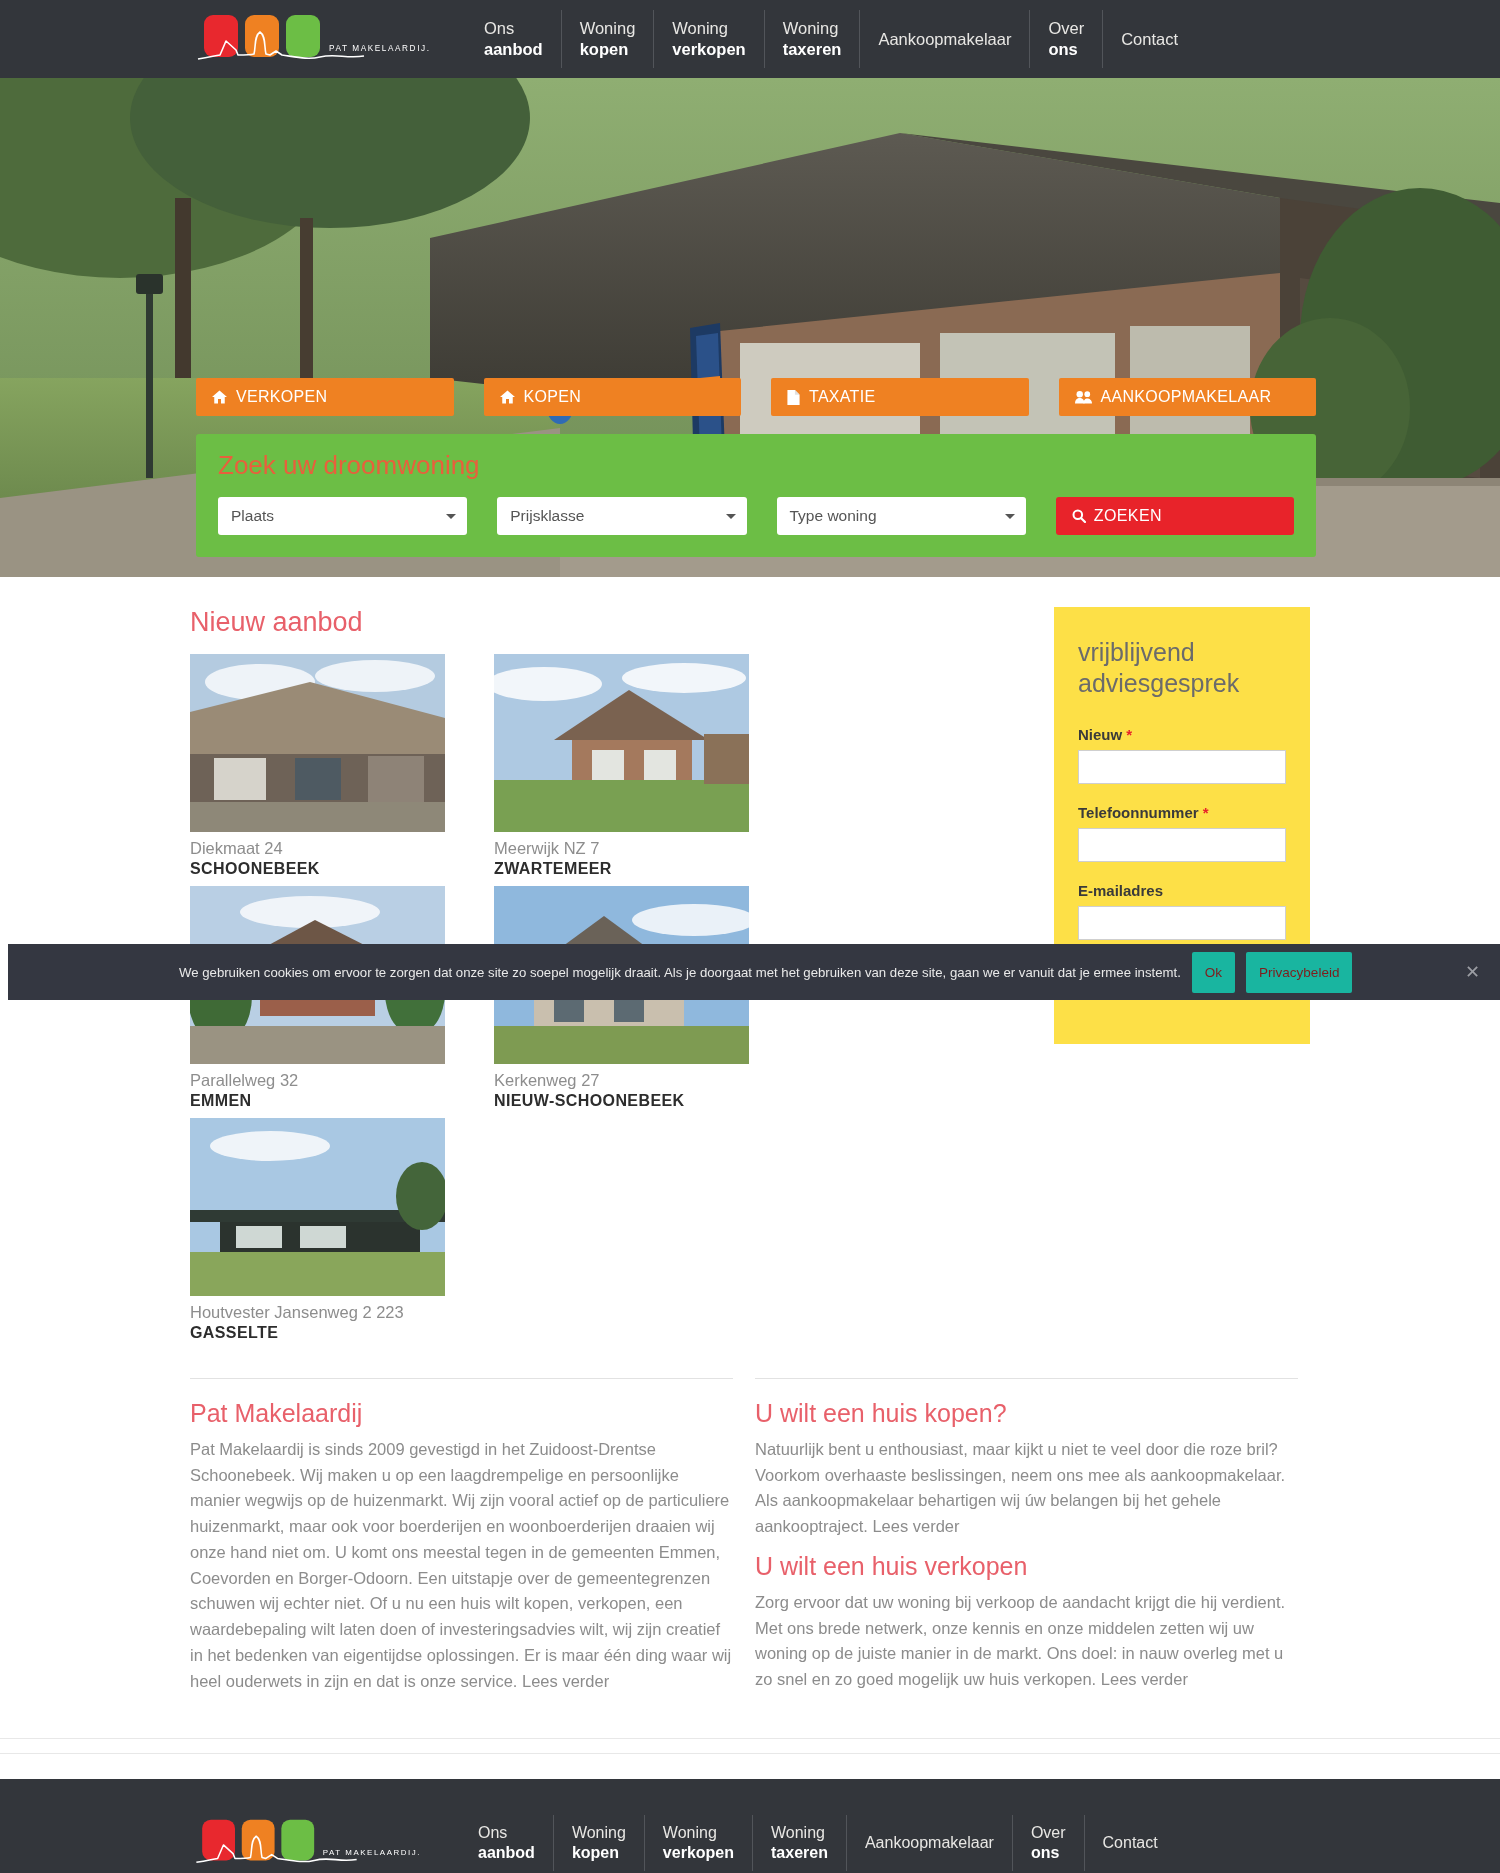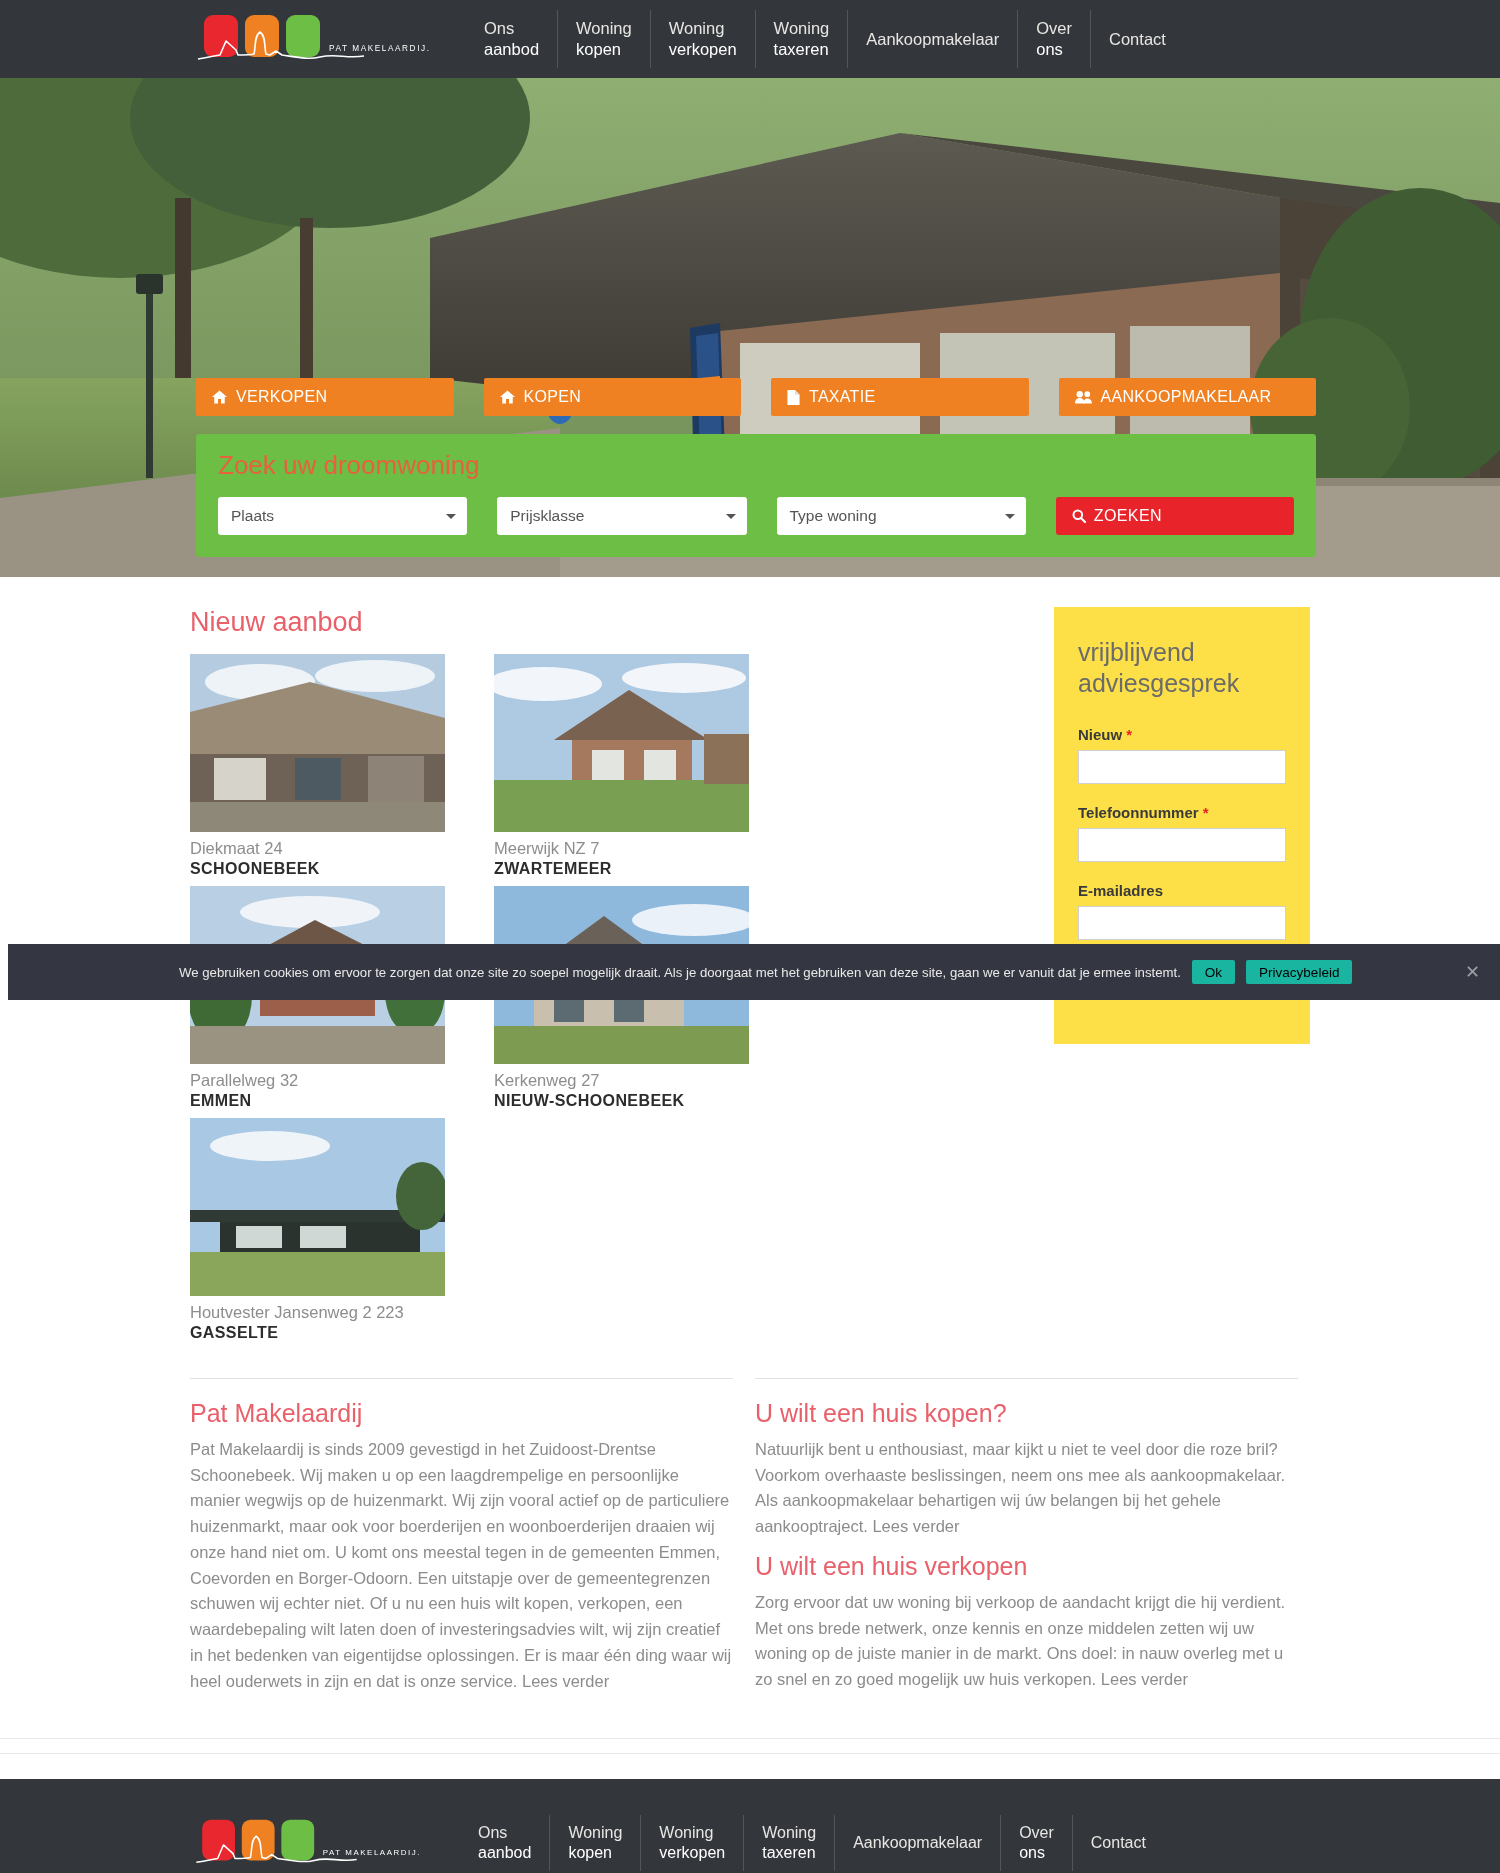--- a/index.html
+++ b/index.html
@@ -31,21 +31,21 @@
     padding: 0 18px;
     color: #e8e7e4;
     font-size: 16.5px;
     line-height: 1.25;
     border-left: 1px solid #52555a;
     white-space: nowrap;
     cursor: pointer;
   }
   .navitem:first-child { border-left: none; }
   .navitem .l1 { font-weight: 400; }
-  .navitem .l2 { font-weight: 400; color: #ffffff; }
+  .navitem .l2 { font-weight: 700; color: #ffffff; }
   .navitem.single { justify-content: center; }
 
   
   .hero {
     position: relative;
     height: 499px;
     overflow: hidden;
     background: #6f7f55;
   }
   .hero-photo { position: absolute; inset: 0; }
@@ -179,22 +179,22 @@
     position: absolute;
     left: 8px; top: 944px;
     width: 1500px; height: 56px;
     background: #343741;
     display: flex; align-items: center;
     padding: 0 22px 0 171px;
     z-index: 50;
   }
   .cookietext { color: #e9e9e9; font-size: 13.2px; }
   .ckbtn {
-    background: #19b5a0; color: #000000; border: none;
-    height: 24px; padding: 0 13px; font-size: 13.5px;
+    background: #19b5a0; color: #7f1d1d; border: none;
+    height: 41px; padding: 0 13px; font-size: 13.5px;
     margin-left: 11px; cursor: pointer; border-radius: 2px;
   }
   .ckclose { margin-left: auto; color: #9b9da3; font-size: 18px; cursor: pointer; padding-right: 6px; }
 </style>
 </head>
 <body>
 
 <div class="page">
 
   <div class="header">

